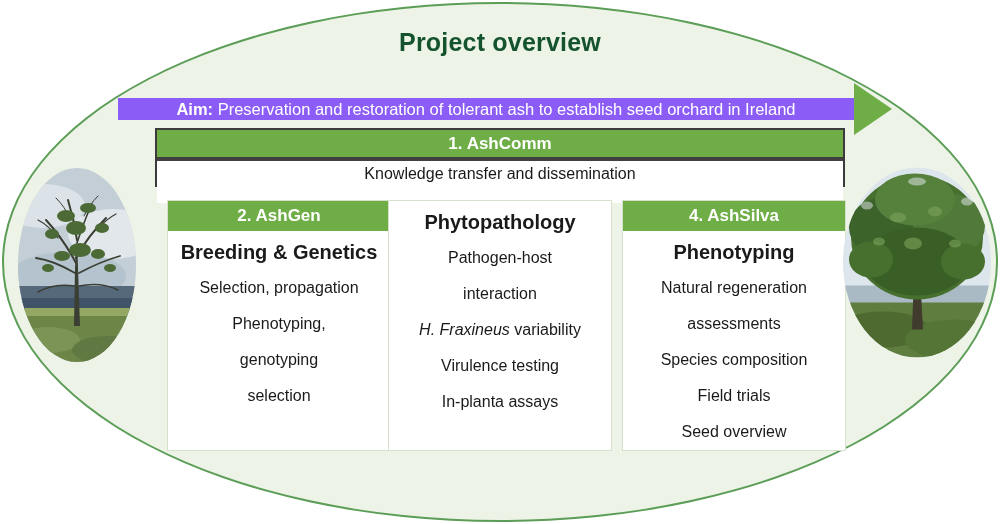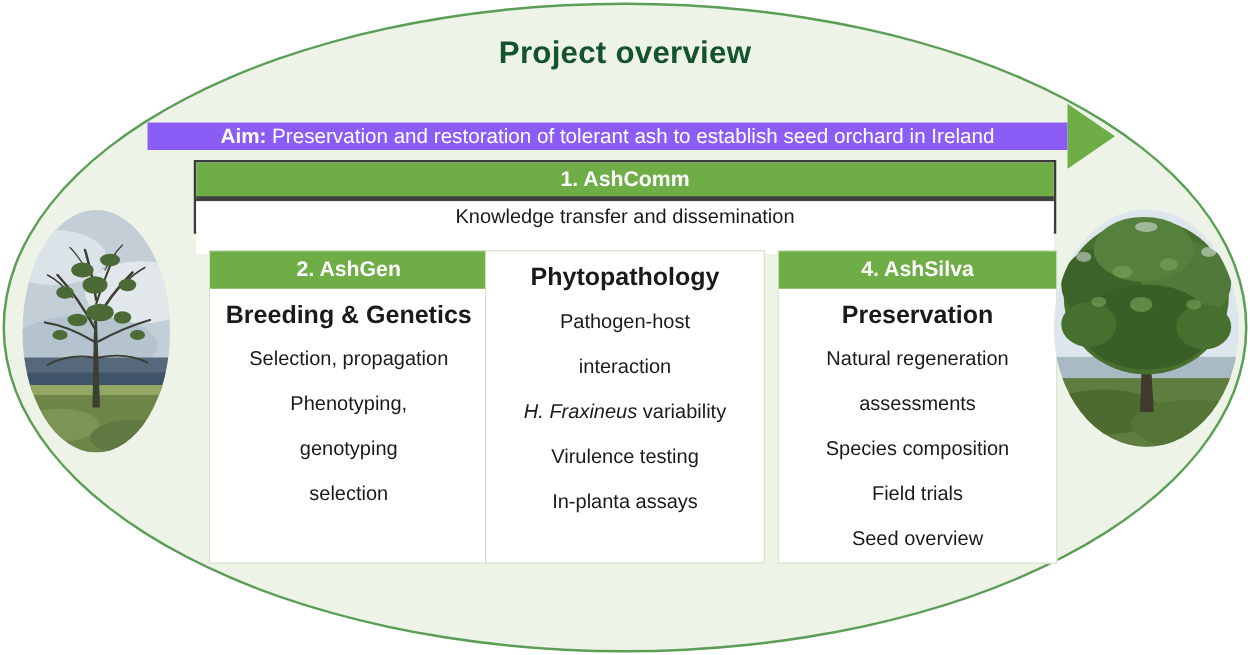--- a/index.html
+++ b/index.html
@@ -103,21 +103,21 @@
       <div class="line">interaction</div>
       <div class="line"><span class="it">H. Fraxineus</span><span> variability</span></div>
       <div class="line">Virulence testing</div>
       <div class="line">In-planta assays</div>
     </div>
   </div>
 
   <div class="col col-4">
     <div class="col-header">4. AshSilva</div>
     <div class="col-body">
-      <div class="line sub">Preservation</div>
+      <div class="line sub">Phenotyping</div>
       <div class="line">Natural regeneration</div>
       <div class="line">assessments</div>
       <div class="line">Species composition</div>
       <div class="line">Field trials</div>
       <div class="line">Seed overview</div>
     </div>
   </div>
 
   <div class="tree tree-left">
     <svg viewBox="0 0 118 194" xmlns="http://www.w3.org/2000/svg">

